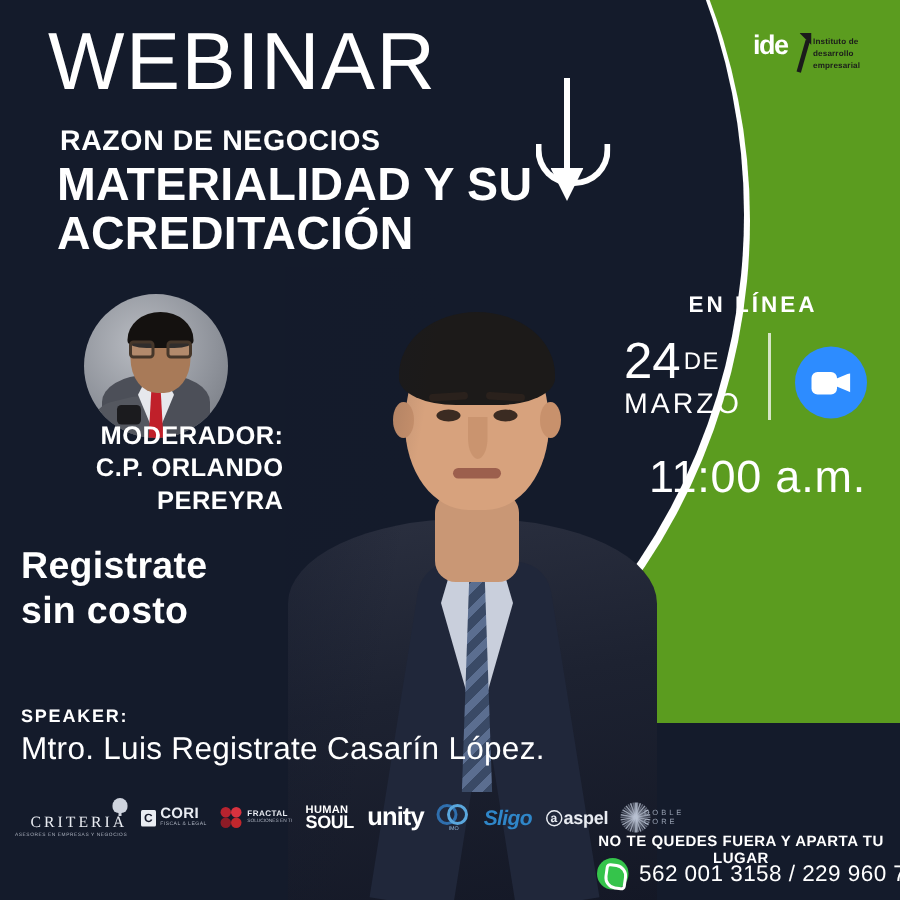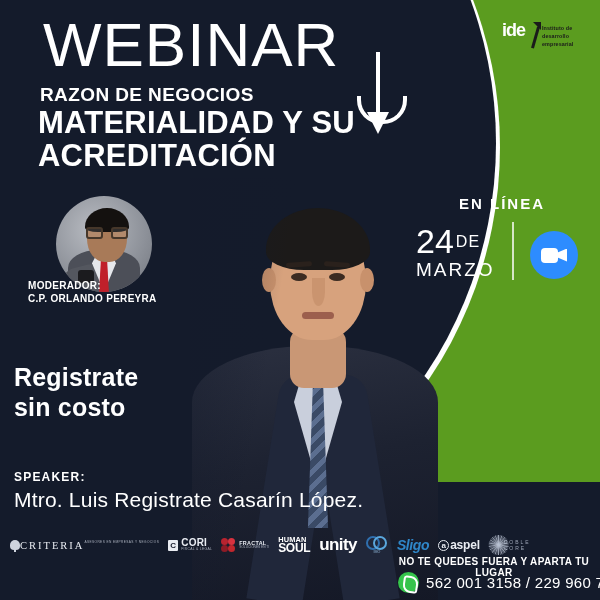--- a/index.html
+++ b/index.html
@@ -90,37 +90,37 @@
   .ma-hair{position:absolute;left:29px;top:12px;width:44px;height:24px;background:#14110f;
     border-radius:52% 52% 30% 30%/80% 80% 20% 20%;}
   .ma-glasses{position:absolute;left:30px;top:31px;width:42px;height:12px;}
   .ma-glasses i{position:absolute;top:0;width:17px;height:12px;border:2px solid #46372a;border-radius:3px;background:rgba(255,255,255,.12);}
   .ma-glasses i:first-child{left:0;} .ma-glasses i:last-child{right:0;}
   .ma-arm{position:absolute;left:6px;top:70px;width:44px;height:30px;background:#54575f;border-radius:16px;transform:rotate(-14deg);}
   .ma-watch{position:absolute;left:22px;top:74px;width:16px;height:13px;background:#1b1b1e;border-radius:3px;}
 
   
   .t-webinar{
-    position:absolute;left:43px;top:14px;
-    font-size:62px;letter-spacing:1px;font-weight:400;line-height:1;
+    position:absolute;left:32px;top:14px;
+    font-size:54px;letter-spacing:1px;font-weight:400;line-height:1;
     color:#fff;font-family:"Liberation Sans", sans-serif;
   }
   .arrow{position:absolute;left:376px;top:52px;width:4px;height:66px;background:#fff;}
   .arrow:after{content:"";position:absolute;left:-19px;top:44px;width:42px;height:24px;
     border:4px solid #fff;border-top:none;border-radius:0 0 24px 24px;
     border-left-color:#fff;border-right-color:#fff;}
   .arrow-head{position:absolute;left:367px;top:112px;width:22px;height:22px;background:#fff;
     clip-path:polygon(50% 100%,0 0,100% 0);}
 
   .t-razon{position:absolute;left:40px;top:84px;font-size:19px;font-weight:bold;letter-spacing:.4px;}
   .t-mat{position:absolute;left:38px;top:106px;font-size:31px;font-weight:bold;color:#ffffff;
     line-height:1.08;letter-spacing:.2px;}
 
-  .t-mod{position:absolute;left:28px;top:280px;width:186px;text-align:left;
-    font-size:10px;font-weight:bold;line-height:1.25;letter-spacing:.3px;}
+  .t-mod{position:absolute;left:3px;top:280px;width:186px;text-align:right;
+    font-size:17px;font-weight:bold;line-height:1.25;letter-spacing:.3px;}
 
   .t-reg{position:absolute;left:14px;top:362px;font-size:25px;font-weight:bold;line-height:1.2;
     letter-spacing:.2px;}
 
   .t-enlinea{position:absolute;left:432px;top:195px;width:140px;text-align:center;
     font-size:15px;font-weight:bold;letter-spacing:2px;color:#fff;}
 
   .date-block{position:absolute;left:416px;top:222px;width:92px;text-align:left;color:#fff;}
   .d-num{font-size:34px;font-weight:300;letter-spacing:0;}
   .d-de{font-size:16px;font-weight:400;letter-spacing:1px;vertical-align:6px;margin-left:2px;}
@@ -157,21 +157,21 @@
   .ide-arrow{position:relative;width:11px;height:26px;}
   .ide-arrow span{position:absolute;left:3px;bottom:0;width:2.5px;height:22px;background:#1b1b1b;transform:rotate(16deg);transform-origin:bottom;}
   .ide-arrow i{position:absolute;left:5px;top:0;width:8px;height:8px;background:#1b1b1b;
     clip-path:polygon(100% 0,100% 100%,0 0);}
   .ide-sub{font-size:5.4px;line-height:1.45;color:#1b1b1b;font-weight:bold;letter-spacing:.1px;padding-top:3px;}
 
   
   .sponsors{position:absolute;left:10px;top:530px;width:390px;height:30px;
     display:flex;align-items:center;gap:9px;}
   .spon{display:flex;align-items:center;gap:3px;white-space:nowrap;}
-  .spon-criteria{flex-direction:row;align-items:flex-start;gap:0;}
+  .spon-criteria{flex-direction:column;align-items:flex-end;gap:0;}
   .spon-criteria .nm{font-family:"Liberation Serif",serif;font-size:10.5px;letter-spacing:2px;color:#e9ecf2;}
   .spon-criteria .sb{font-size:3.2px;letter-spacing:.4px;color:#aab0bd;}
   .tree{width:10px;height:10px;border-radius:50% 50% 40% 40%;background:#cfd4de;position:relative;margin-bottom:1px;}
   .tree:after{content:"";position:absolute;left:4px;top:8px;width:2px;height:4px;background:#cfd4de;}
   .spon-cori .box{width:10px;height:11px;background:#e9ecf2;color:#15192a;font-size:8px;font-weight:bold;
     display:flex;align-items:center;justify-content:center;border-radius:1px;}
   .spon-cori .tx{display:flex;flex-direction:column;line-height:1;}
   .spon-cori .tx b{font-size:10px;color:#e9ecf2;letter-spacing:.2px;}
   .spon-cori .tx s{font-size:3.4px;color:#aab0bd;text-decoration:none;letter-spacing:.3px;}
   .fract{position:relative;width:15px;height:15px;}
@@ -289,20 +289,21 @@
     </div>
     <div class="d-mes">MARZO</div>
   </div>
   <div class="date-div"></div>
   <div class="zoom-ic">
     <div class="zoom-cam">
         <div class="bodyb"></div>
         <div class="lens"></div>
       </div>
   </div>
+  <div class="t-time">11:00 a.m.</div>
 
   <div class="t-speaker-lb">SPEAKER:</div>
   <div class="t-speaker-nm">Mtro. Luis Registrate Casarín López.</div>
 
   <div class="sponsors">
     <div class="spon spon-criteria">
       <div class="tree"></div>
       <div class="nm">CRITERIA</div>
       <div class="sb">ASESORES EN EMPRESAS Y NEGOCIOS</div>
     </div>

